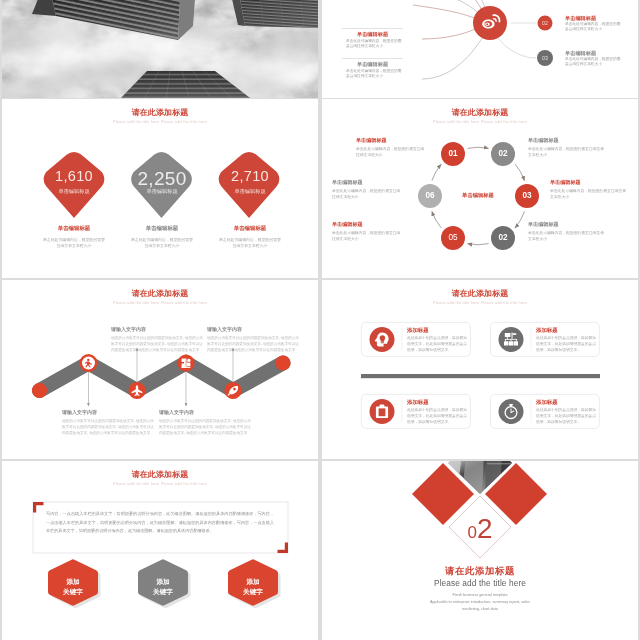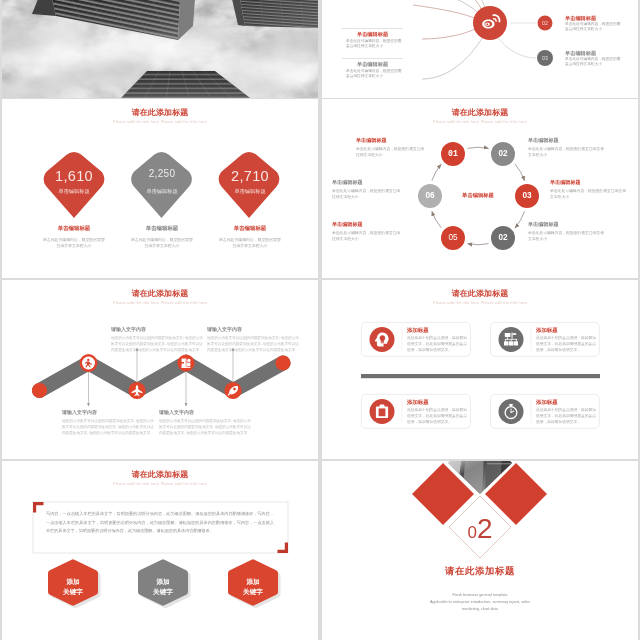--- a/index.html
+++ b/index.html
@@ -123,21 +123,21 @@
     </g>
     <g>
       <path d="M152.41,55.48 A11.00,11.00 0 0 1 166.59,55.48 L185.93,71.78 A11.00,11.00 0 0 1 187.12,87.43 L159.50,119.00 L131.88,87.43 A11.00,11.00 0 0 1 133.07,71.78 Z" fill="#878787"></path>
     </g>
     <g>
       <path d="M239.91,55.48 A11.00,11.00 0 0 1 254.09,55.48 L273.43,71.78 A11.00,11.00 0 0 1 274.62,87.43 L247.00,119.00 L219.38,87.43 A11.00,11.00 0 0 1 220.57,71.78 Z" fill="#cd4637"></path>
     </g>
   </svg>
   <div class="tx" style="left:30px;top:69px;width:84px;text-align:center;font-size:14.5px;font-weight:300;letter-spacing:0.3px;color:#fae6e2;">1,610</div>
   <div class="tx" style="left:30px;top:89px;width:84px;text-align:center;font-size:5.2px;color:#f6ded9;">单击编辑标题</div>
-  <div class="tx" style="left:118px;top:69px;width:84px;text-align:center;font-size:10px;font-weight:300;letter-spacing:0.3px;color:#ececec;">2,250</div>
+  <div class="tx" style="left:118px;top:69px;width:84px;text-align:center;font-size:19px;font-weight:300;letter-spacing:0.3px;color:#ececec;">2,250</div>
   <div class="tx" style="left:118px;top:89px;width:84px;text-align:center;font-size:5.2px;color:#e8e8e8;">单击编辑标题</div>
   <div class="tx" style="left:206px;top:69px;width:84px;text-align:center;font-size:14.5px;font-weight:300;letter-spacing:0.3px;color:#fae6e2;">2,710</div>
   <div class="tx" style="left:206px;top:89px;width:84px;text-align:center;font-size:5.2px;color:#f6ded9;">单击编辑标题</div>
 
   <div class="tx" style="left:32px;top:126px;width:80px;text-align:center;font-size:5.4px;font-weight:bold;color:#cd4637;">单击编辑标题</div>
   <div class="tx" style="left:40px;top:138px;width:64px;text-align:center;font-size:3.9px;line-height:6.2px;color:#a5a5a5;">单击此处可编辑内容，根据您的需要自由拉伸文本框大小</div>
   <div class="tx" style="left:120px;top:126px;width:80px;text-align:center;font-size:5.4px;font-weight:bold;color:#878787;">单击编辑标题</div>
   <div class="tx" style="left:128px;top:138px;width:64px;text-align:center;font-size:3.9px;line-height:6.2px;color:#a5a5a5;">单击此处可编辑内容，根据您的需要自由拉伸文本框大小</div>
   <div class="tx" style="left:208px;top:126px;width:80px;text-align:center;font-size:5.4px;font-weight:bold;color:#cd4637;">单击编辑标题</div>
   <div class="tx" style="left:216px;top:138px;width:64px;text-align:center;font-size:3.9px;line-height:6.2px;color:#a5a5a5;">单击此处可编辑内容，根据您的需要自由拉伸文本框大小</div>
@@ -198,21 +198,21 @@
       <path d="M119.2,128.8 A48.8,48.8 0 0 1 109.9,112.3" marker-end="url(#ar)"></path>
       <path d="M109.9,81.7 A48.8,48.8 0 0 1 119.2,65.2" marker-end="url(#ar)"></path>
     </g>
     <circle cx="131" cy="55" r="12" fill="#d1402e"></circle>
     <circle cx="181" cy="55" r="12" fill="#8a8a8a"></circle>
     <circle cx="205" cy="97" r="12" fill="#d1402e"></circle>
     <circle cx="181" cy="139" r="12" fill="#6e6e6e"></circle>
     <circle cx="131" cy="139" r="12" fill="#d1402e"></circle>
     <circle cx="108" cy="97" r="12" fill="#b0b0b0"></circle>
   </svg>
-  <div class="tx" style="left:111px;top:49.5px;width:40px;text-align:center;font-size:8.2px;font-weight:bold;color:#fff;font-family:Liberation Mono, monospace;">01</div>
+  <div class="tx" style="left:111px;top:49.5px;width:40px;text-align:center;font-size:8.2px;font-weight:bold;color:#fff;">01</div>
   <div class="tx" style="left:161px;top:49.5px;width:40px;text-align:center;font-size:8.2px;font-weight:bold;color:#fff;">02</div>
   <div class="tx" style="left:185px;top:91.5px;width:40px;text-align:center;font-size:8.2px;font-weight:bold;color:#fff;">03</div>
   <div class="tx" style="left:161px;top:133.5px;width:40px;text-align:center;font-size:8.2px;font-weight:bold;color:#fff;">02</div>
   <div class="tx" style="left:111px;top:133.5px;width:40px;text-align:center;font-size:8.2px;font-weight:normal;color:#fff;">05</div>
   <div class="tx" style="left:88px;top:91.5px;width:40px;text-align:center;font-size:8.2px;font-weight:bold;color:#fff;">06</div>
   <div class="tx" style="left:126px;top:93px;width:60px;text-align:center;font-size:5.3px;font-weight:bold;color:#cd4637;">单击编辑标题</div>
 
   <div class="tx" style="left:34px;top:38px;width:74px;text-align:left;font-size:5.1px;font-weight:bold;color:#cd4637;">单击编辑标题</div>
   <div class="tx" style="left:34px;top:48px;width:72px;text-align:left;font-size:3.8px;line-height:5.5px;color:#a0a0a0;">单击此处可编辑内容，根据您的需要自由拉伸文本框大小</div>
   <div class="tx" style="left:206px;top:38px;width:74px;text-align:left;font-size:5.1px;font-weight:bold;color:#8a8a8a;">单击编辑标题</div>
@@ -409,20 +409,21 @@
         <rect x="122" y="-22" width="22" height="1.2"></rect>
         <rect x="122" y="-14" width="22" height="1.2"></rect>
       </g>
     </g>
     <polygon points="121,2 152,33 121,64 90,33" fill="#d1402e"></polygon>
     <polygon points="194,2 225,33 194,64 163,33" fill="#d1402e"></polygon>
     <polygon points="158,35 189,66 158,97 127,66" fill="#ffffff" stroke="#cfa49a" stroke-width="0.6"></polygon>
   </svg>
   <div class="tx" style="left:128px;top:51px;width:60px;text-align:center;color:#bf4438;line-height:34px;font-weight:400;"><span style="font-size:17px;">0</span><span style="font-size:28px;">2</span></div>
   <div class="tx" style="left:0;top:104px;width:316px;text-align:center;font-size:9.4px;font-weight:bold;color:#cd4637;letter-spacing:0.6px;">请在此添加标题</div>
+  <div class="tx" style="left:0;top:117px;width:316px;text-align:center;font-size:8.3px;color:#626262;letter-spacing:0.1px;">Please add the title here</div>
   <div class="tx" style="left:0;top:132px;width:316px;text-align:center;font-size:3.8px;color:#8f8f8f;">Fresh business general template</div>
   <div class="tx" style="left:0;top:139px;width:316px;text-align:center;font-size:3.8px;color:#8f8f8f;">Applicable to enterprise introduction, summary report, sales</div>
   <div class="tx" style="left:0;top:146px;width:316px;text-align:center;font-size:3.8px;color:#8f8f8f;">marketing, chart data</div>
 </div>
 
 <div class="slide col0 r4">
   <div class="ttl" style="top:8px;">请在此添加标题</div>
 
 </div>
 <div class="slide col1 r4">

